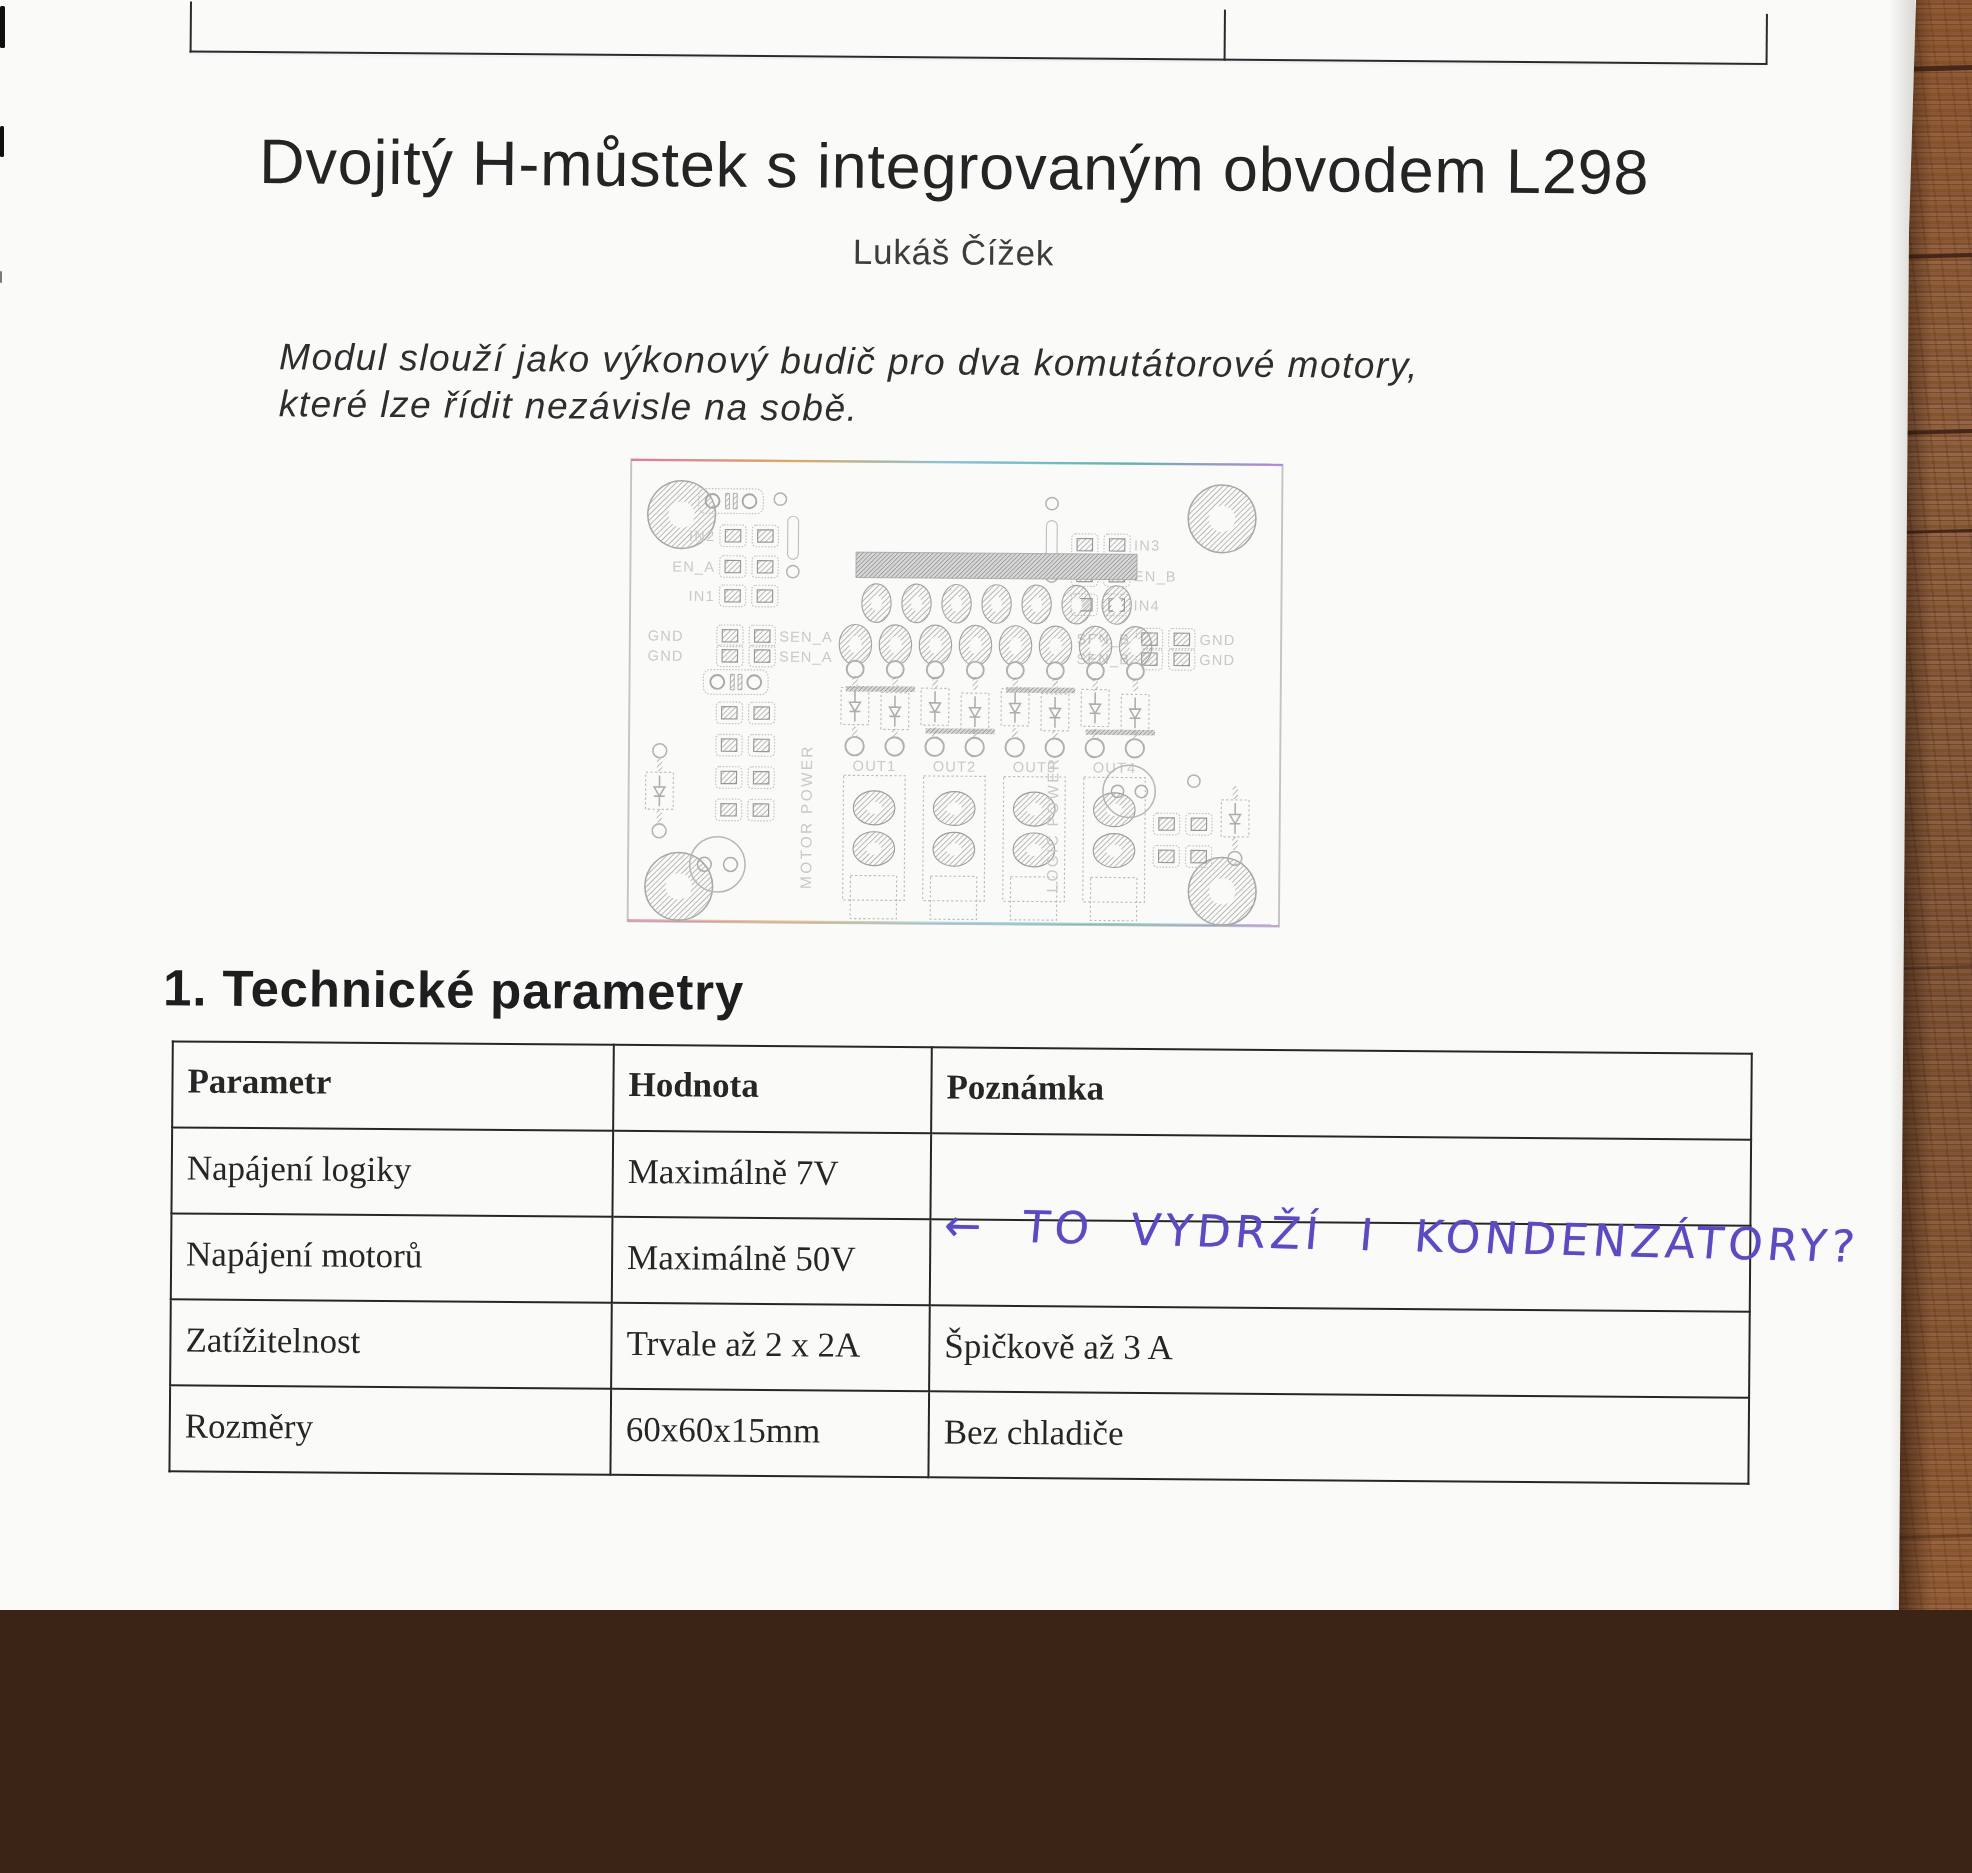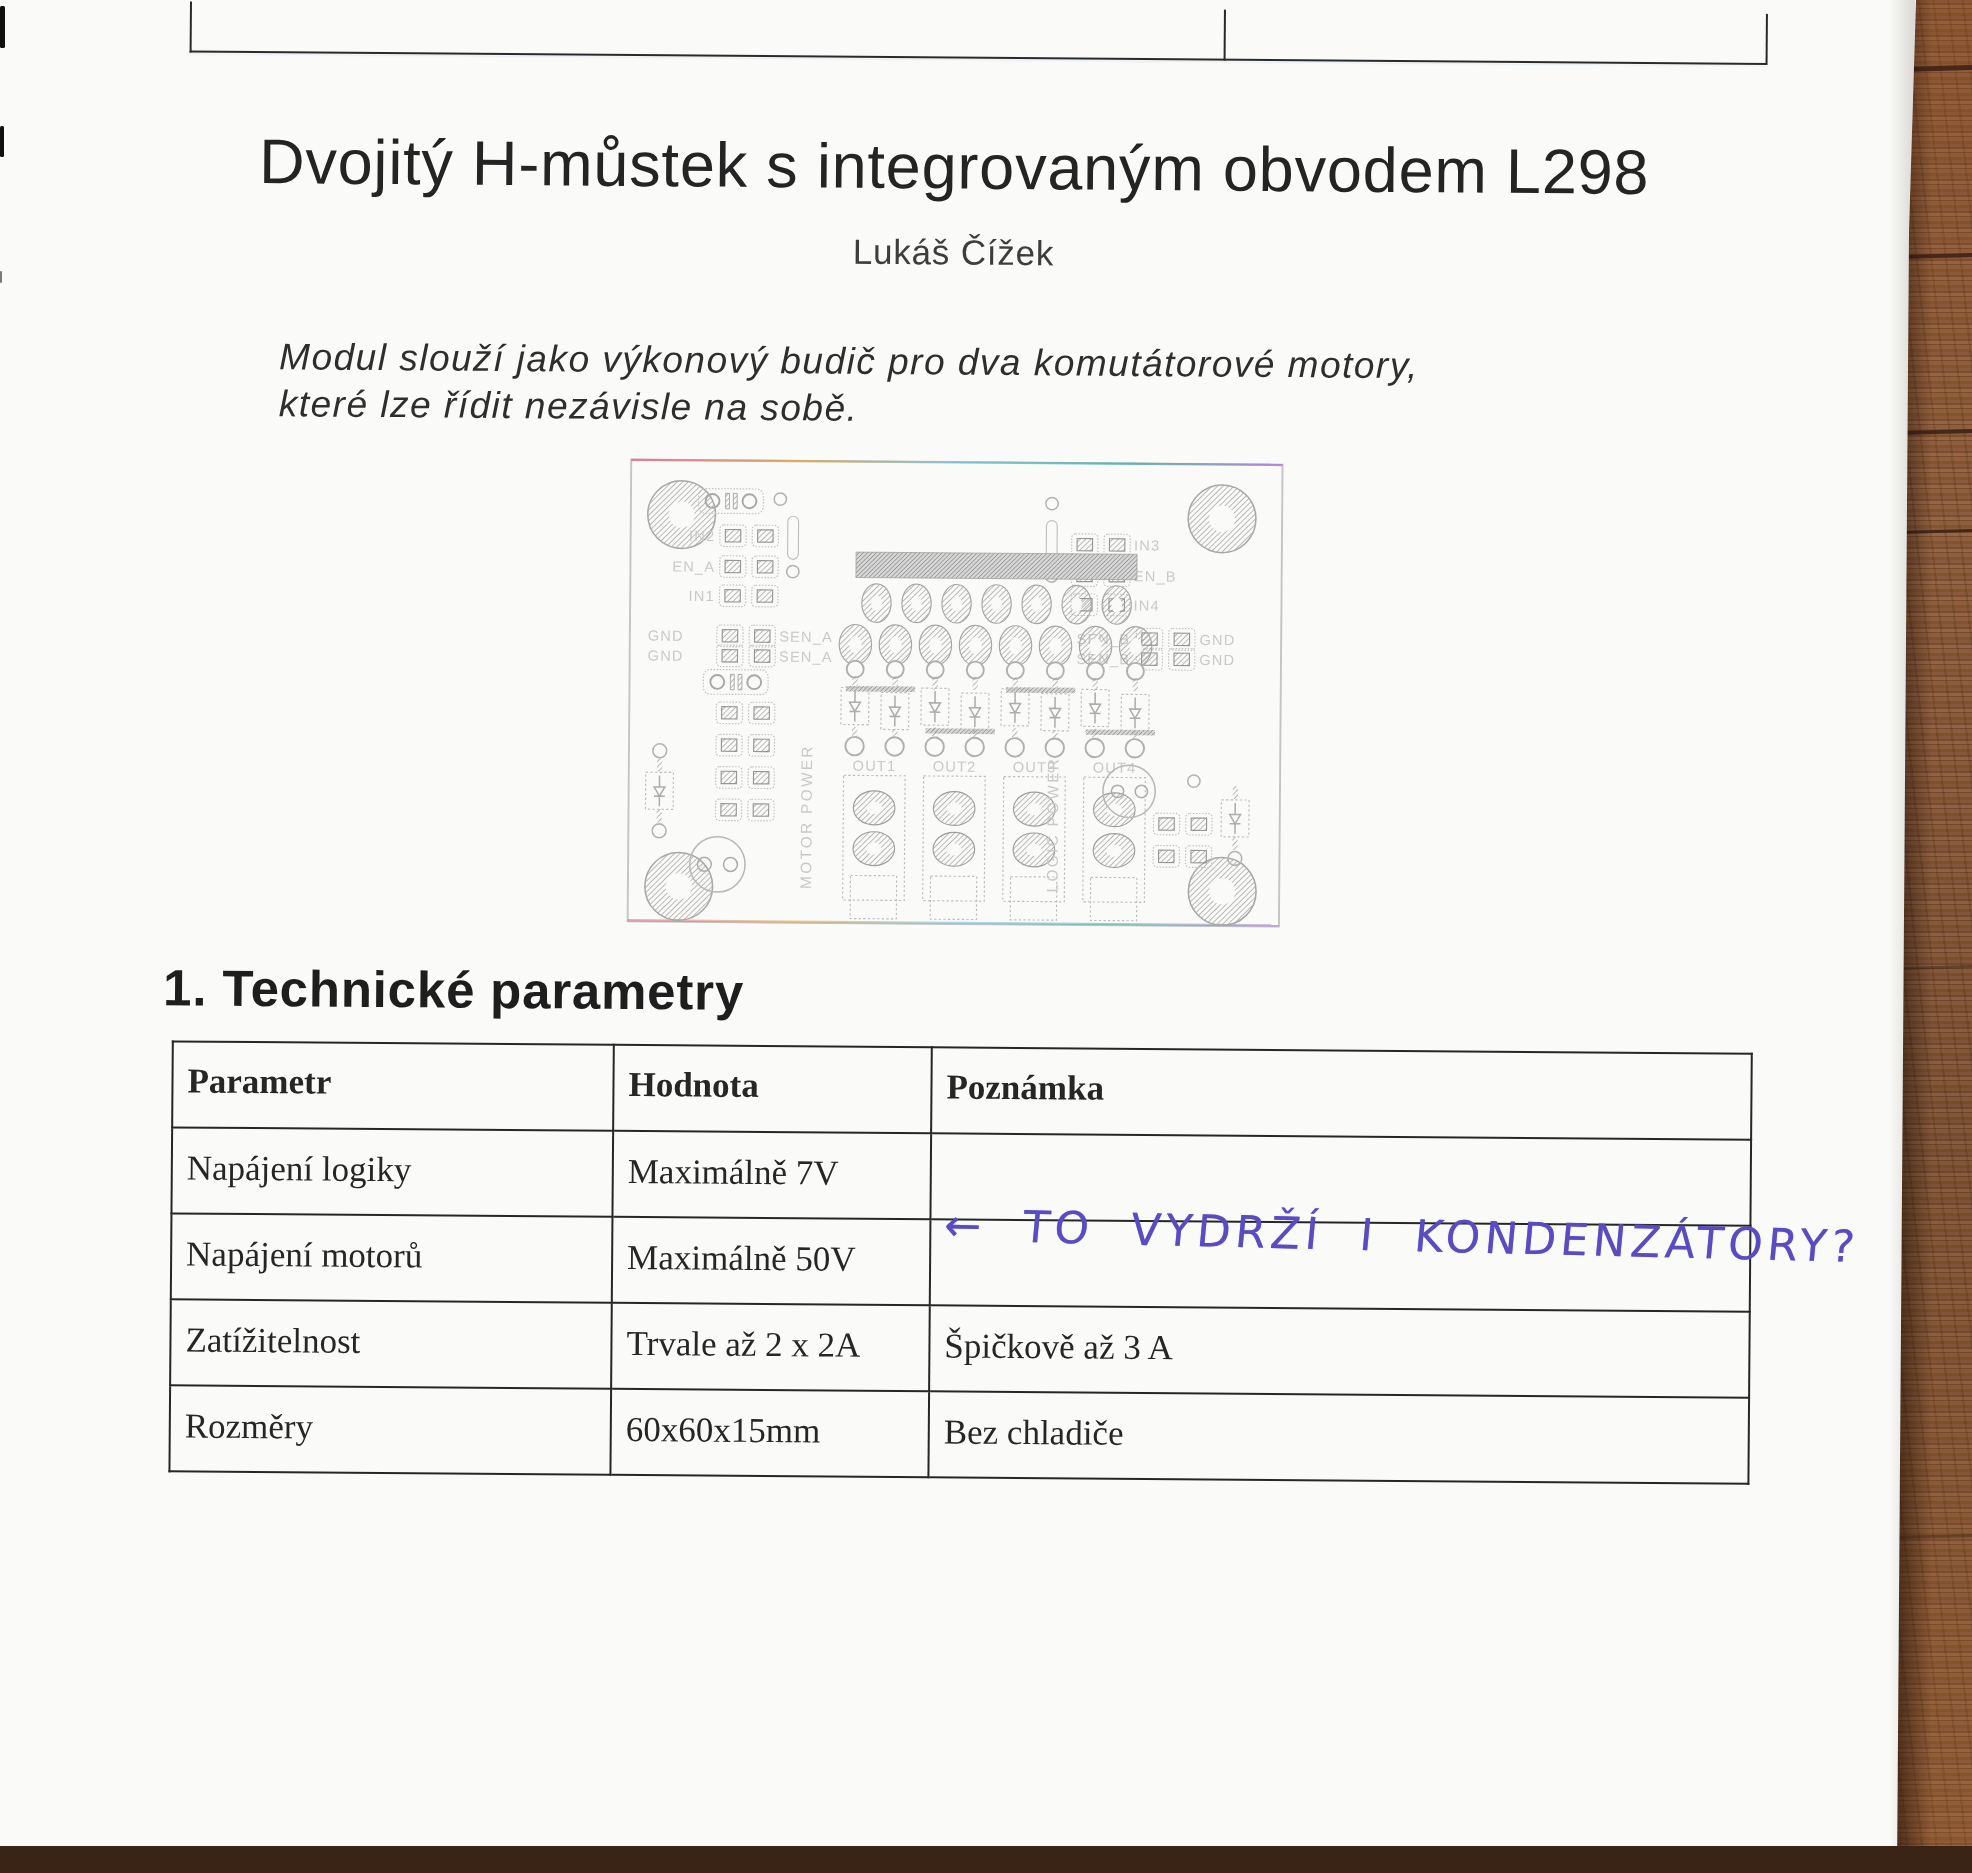--- a/index.html
+++ b/index.html
@@ -1,16 +1,16 @@
 <!DOCTYPE html>
 <html style="--ink-blue: #5a4bc0; --wood-base: #8a5b3c; --wood-dark: #46281a; --pcb-line: #bcbcbc; --pcb-text: #c9c9c9; --table-line: #262626; --text-dark: #2b2b2b;font-size:12.3px"><head>
 <meta charset="utf-8">
 <style>
   html,body{margin:0;padding:0;background:#3a2415;}
-  #stage{position:relative;width:1973px;height:1846px;overflow:hidden;
+  #stage{position:relative;width:1973px;height:1610px;overflow:hidden;
          font-family:"Liberation Sans",sans-serif;}
 
   
   .wood{position:absolute;inset:0;
     background:
       linear-gradient(to bottom, rgba(140,70,25,.28), rgba(0,0,0,0) 28%,
                       rgba(0,0,0,.10) 62%, rgba(160,90,35,.22)),
       repeating-linear-gradient(84deg, rgba(40,20,8,0) 0 12.3px, rgba(40,20,8,.14) 12.3px 14.6px),
       repeating-linear-gradient(to bottom,
         var(--wood-base) 0 3.1px, #7d4e2e 3.1px 4.6px, #946749 4.6px 7.7px,

